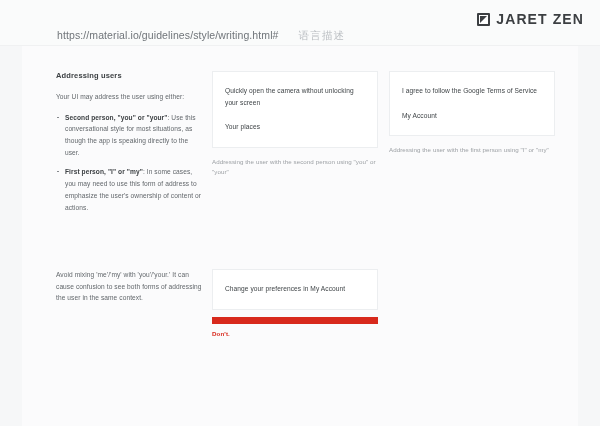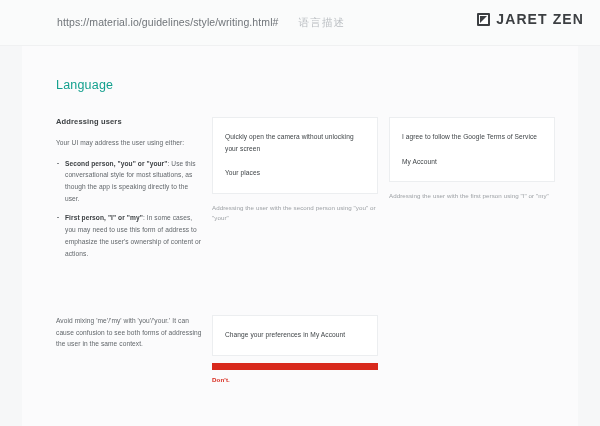--- a/index.html
+++ b/index.html
@@ -27,21 +27,21 @@
     position: relative;
     height: 45px;
     background: #fafbfb;
     border-bottom: 1px solid #f0f1f2;
     display: flex;
     align-items: center;
   }
   .url-wrap {
     position: absolute;
     left: 57px;
-    top: 16px;
+    top: 29px;
     display: flex;
     align-items: baseline;
     white-space: nowrap;
   }
   .url-text {
     font-size: 10.5px;
     color: #6f7479;
     letter-spacing: 0.1px;
   }
   .url-note {
@@ -231,21 +231,20 @@
 
     <div class="brand">
       <span class="brand-mark"></span>
       <span class="brand-name">JARET ZEN</span>
     </div>
   </div>
 
   <div class="panel">
     <div class="content">
 
-      <h1 class="page-heading">Language</h1>
 
       <div class="row r1">
 
         <div class="col-left">
           <div class="sec-title">Addressing users</div>
           <p class="body-text">Your UI may address the user using either:</p>
           <ul class="bullets">
             <li><b>Second person, "you" or "your"</b><span>: Use this conversational style for most situations, as though the app is speaking directly to the user.</span></li>
             <li><b>First person, "I" or "my"</b><span>: In some cases, you may need to use this form of address to emphasize the user's ownership of content or actions.</span></li>
           </ul>

